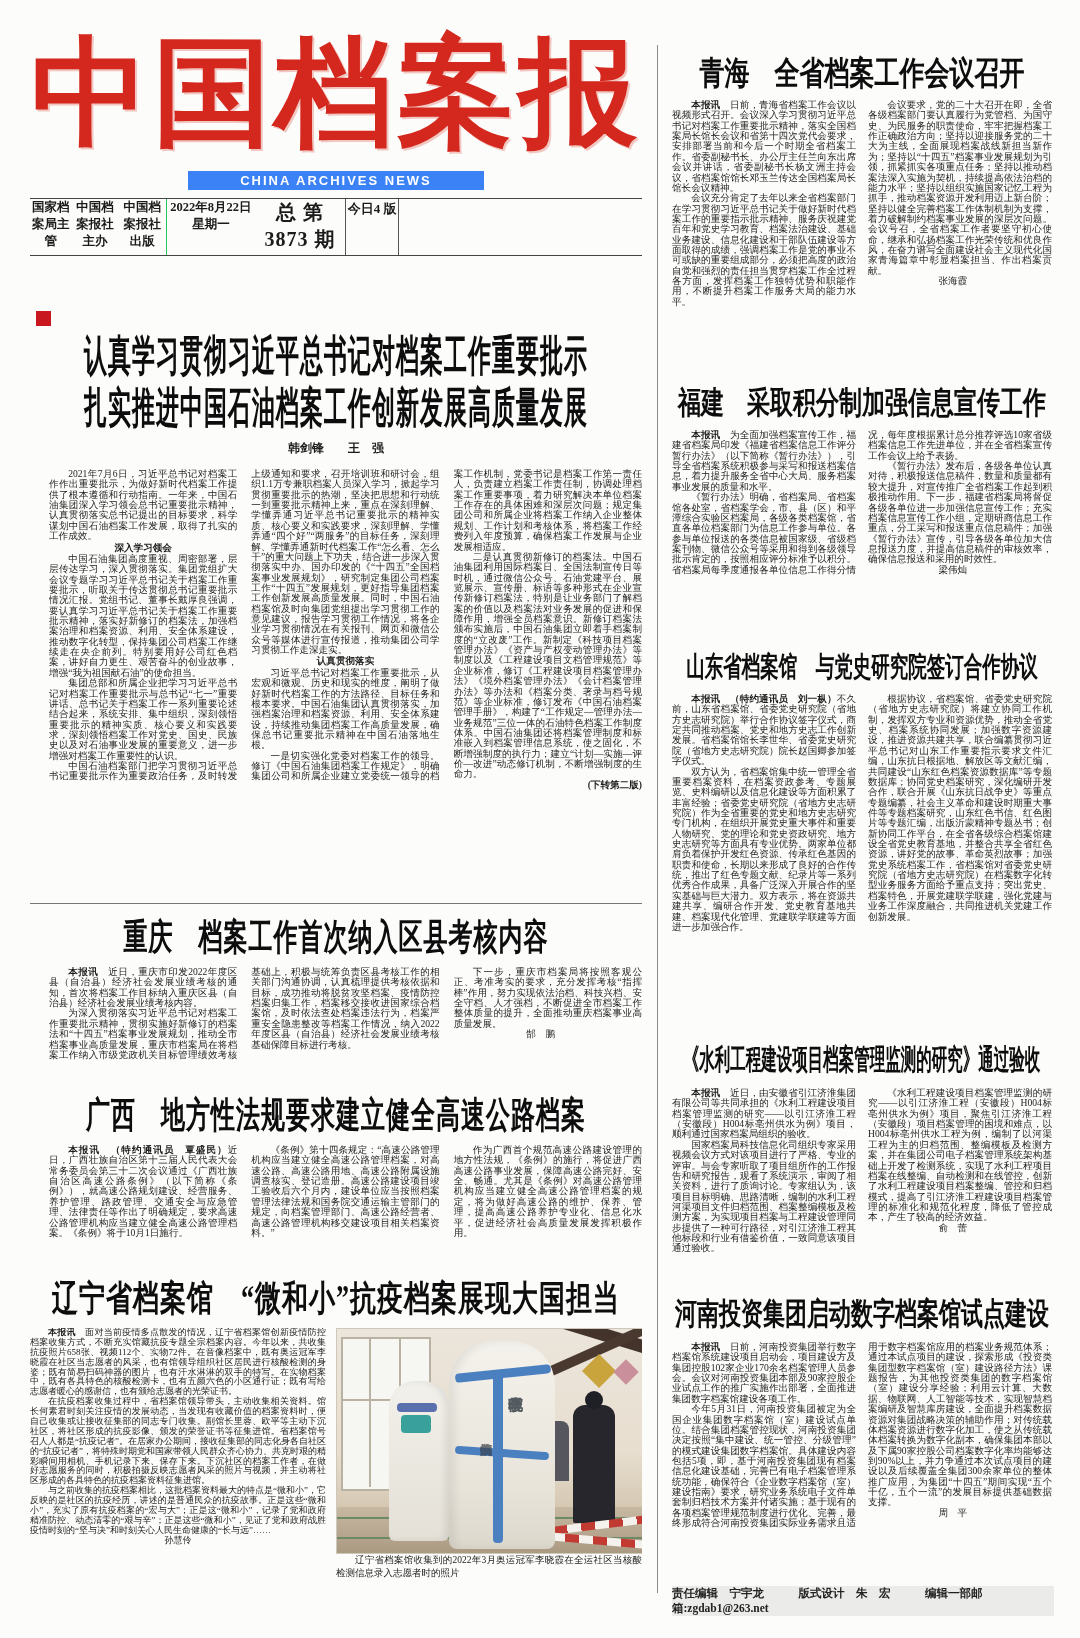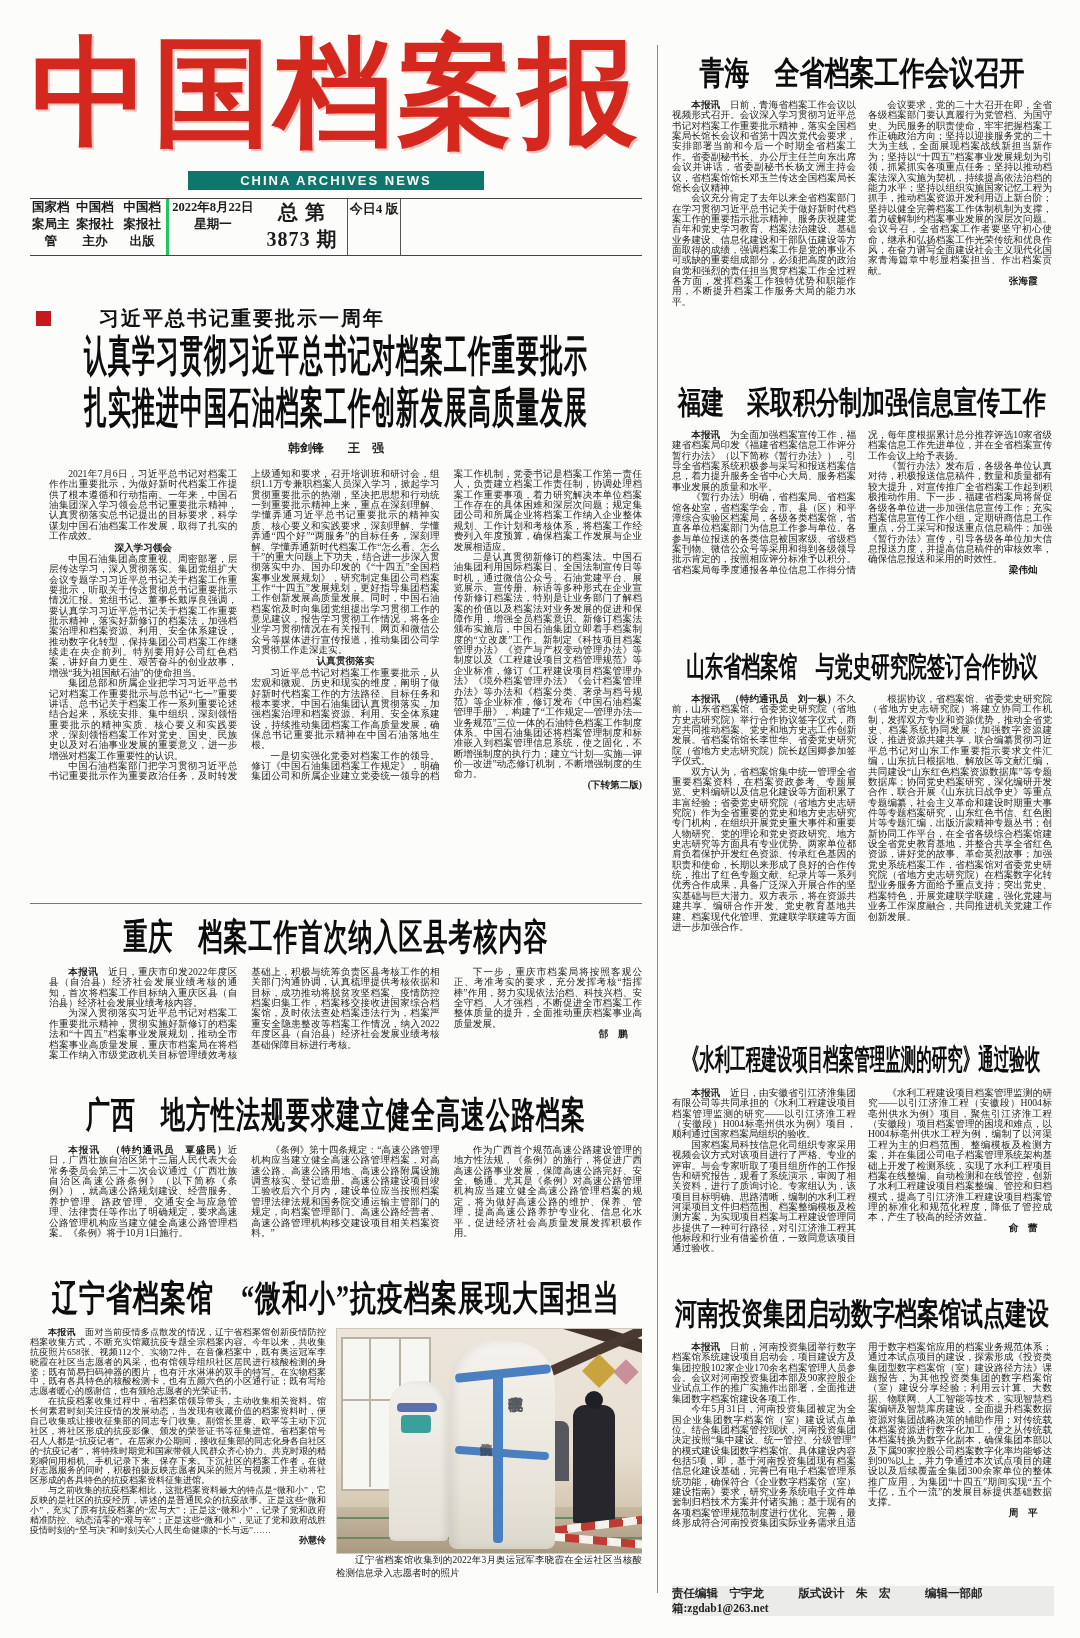--- a/index.html
+++ b/index.html
@@ -3,43 +3,43 @@
 <meta charset="utf-8">
 <style>
   html,body{margin:0;padding:0;}
   body{width:1080px;height:1638px;background:#e8e8e8;font-family:"Liberation Serif","DejaVu Serif",serif;}
   #page{position:relative;width:1080px;height:1638px;background:#fcfcfa;overflow:hidden;color:#1b1b1b;}
 
   
   .masthead{position:absolute;left:30px;top:18px;width:612px;}
   .paper-title{text-align:center;font-weight:bold;color:#d4271d;font-size:118px;line-height:1.28;letter-spacing:4px;white-space:nowrap;
     text-shadow:2px 2px 0 rgba(212,39,29,.25);}
-  .eng-banner{margin:2px auto 0;width:296px;height:19px;background:#0f766e;color:#fff;
+  .eng-banner{margin:2px auto 0;width:296px;height:19px;background:#3b82f6;color:#fff;
     font-family:"Liberation Sans","DejaVu Sans",sans-serif;font-weight:bold;font-size:13px;
     display:flex;align-items:center;justify-content:center;letter-spacing:2px;}
   .pub-strip{margin-top:8px;border-top:1.5px solid #444;border-bottom:1.5px solid #444;
     display:flex;align-items:stretch;height:56px;}
   .pub-zone{display:flex;flex-direction:row;justify-content:center;}
   .pub-left{width:136px;font-weight:bold;font-size:12.5px;line-height:1.35;text-align:center;}
-  .date-box{width:178px;border-left:3px solid #22c55e;border-right:1px solid #555;text-align:center;}
+  .date-box{width:178px;border-left:1px solid #22c55e;border-right:1px solid #555;text-align:center;}
   .date-line{font-size:12.5px;font-weight:bold;}
   .issue-line{font-size:20px;font-weight:bold;letter-spacing:1px;}
   .today-box{width:52px;border-right:1px solid #555;text-align:center;font-weight:bold;font-size:13px;line-height:1.5;}
   .pub-right{flex:1;padding-left:10px;font-size:10px;font-weight:bold;line-height:1.55;white-space:nowrap;}
 
   
   .hl-wrap{display:flex;justify-content:center;align-items:center;overflow:visible;}
   .hl-span{display:inline-block;font-weight:bold;color:#0d0d0d;white-space:nowrap;}
   .art-body{text-align:justify;font-size:9.6px;line-height:1.08;color:#1c1c1c;overflow:hidden;}
   .art-body p{margin:0;text-indent:2em;}
   .cols3{column-count:3;column-gap:14px;margin-left:19px;}
   .cols2{column-count:2;column-gap:12px;}
   .subhead{text-align:center;font-weight:bold;text-indent:0 !important;padding:1px 0;}
   .cont{text-align:right;font-weight:bold;text-indent:0 !important;}
-  .author{text-align:right;font-weight:bold;text-indent:0 !important;padding-right:1.5em;}
+  .author{text-align:center;font-weight:normal;text-indent:0 !important;padding-right:1.5em;}
   .byline{ text-align:center;font-weight:bold;font-size:12px;margin-top:6px;}
   b.intro{font-weight:bold;}
 
   
   .lead{position:absolute;left:30px;top:306px;width:612px;}
   .kicker-row{display:flex;align-items:center;height:24px;}
   .red-sq{width:15px;height:15px;background:#c8171e;margin-left:6px;margin-right:48px;flex:0 0 auto;}
   .kicker-text{font-weight:bold;font-size:20px;color:#111;letter-spacing:2px;}
   .lead-hl{height:52px;}
   .lead-hl .hl-span{font-size:23px;transform:scaleY(1.85);letter-spacing:1px;}
@@ -98,21 +98,20 @@
       <div class="pub-zone today-box">
         <div>今日</div>
         <div>4 版</div>
       </div>
     </div>
   </header>
 
   <section class="lead">
     <div class="kicker-row">
       <span class="red-sq"></span>
-      <span class="kicker-text">习近平总书记重要批示一周年</span>
     </div>
     <div class="hl-wrap lead-hl">
       <span class="hl-span">认真学习贯彻习近平总书记对档案工作重要批示</span>
     </div>
     <div class="hl-wrap lead-hl">
       <span class="hl-span">扎实推进中国石油档案工作创新发展高质量发展</span>
     </div>
     <div class="byline">韩剑锋　　王　强</div>
     <div class="art-body cols3 lead-body">
       <p>2021年7月6日，习近平总书记对档案工作作出重要批示，为做好新时代档案工作提供了根本遵循和行动指南。一年来，中国石油集团深入学习领会总书记重要批示精神，认真贯彻落实总书记提出的目标要求，科学谋划中国石油档案工作发展，取得了扎实的工作成效。</p>

